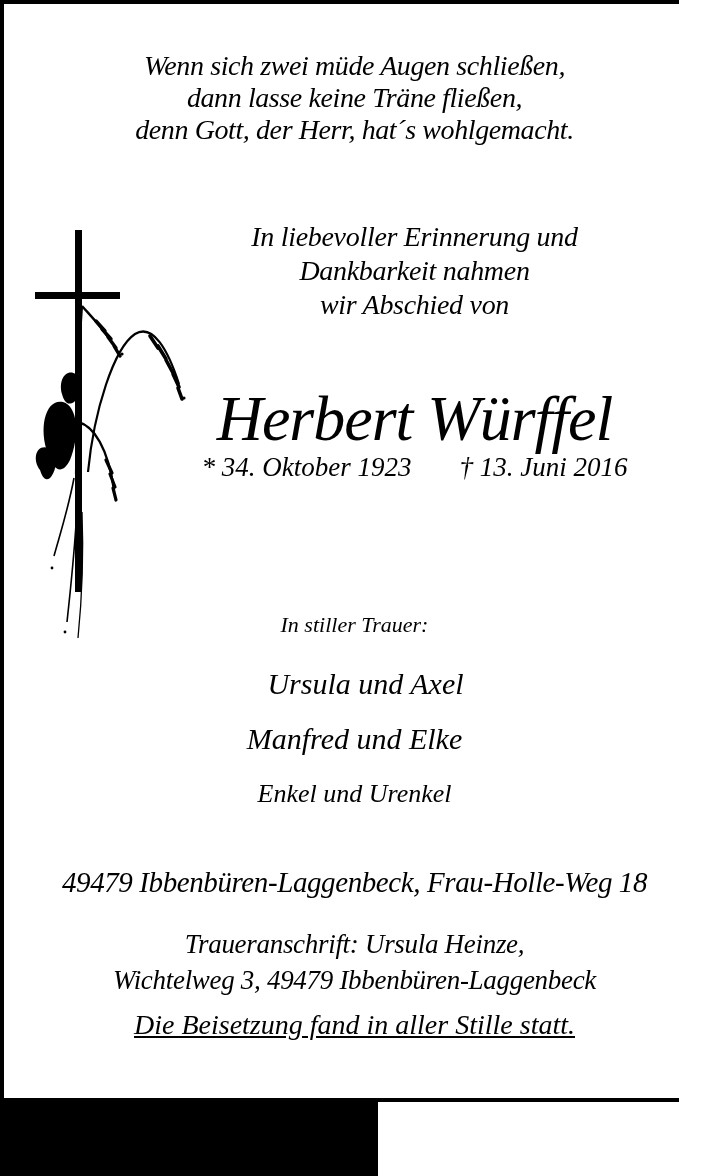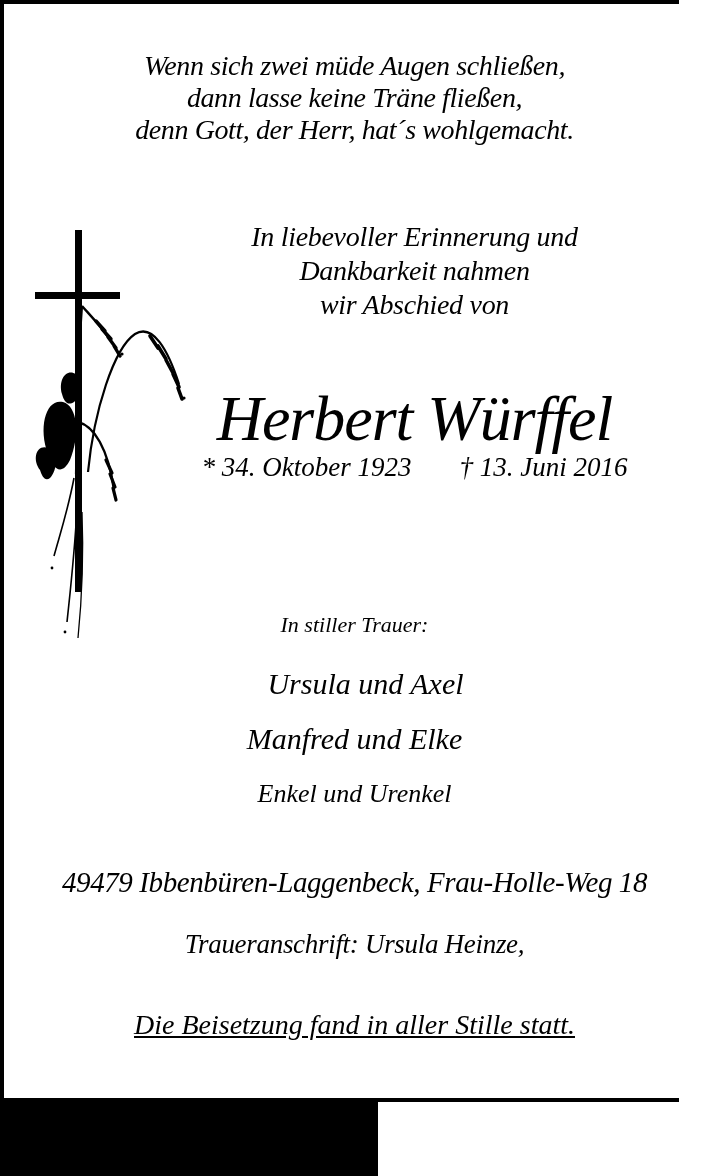--- a/index.html
+++ b/index.html
@@ -137,19 +137,20 @@
     <div class="abs mourning-heading center">In stiller Trauer:</div>
 
     <div class="abs mourner-2 center">Ursula und Axel</div>
     <div class="abs mourner-3 center">Manfred und Elke</div>
     <div class="abs mourner-extra center">Enkel und Urenkel</div>
 
     <div class="abs address center">49479 Ibbenbüren-Laggenbeck, Frau-Holle-Weg 18</div>
 
     <div class="abs condolence center">
       <div>Traueranschrift: Ursula Heinze,</div>
+      <div>Wichtelweg 3, 49479 Ibbenbüren-Laggenbeck</div>
     </div>
 
     <div class="abs burial center">Die Beisetzung fand in aller Stille statt.</div>
   </div>
 
   <div class="redaction-bar"></div>
 </div>
 
 </body></html>

